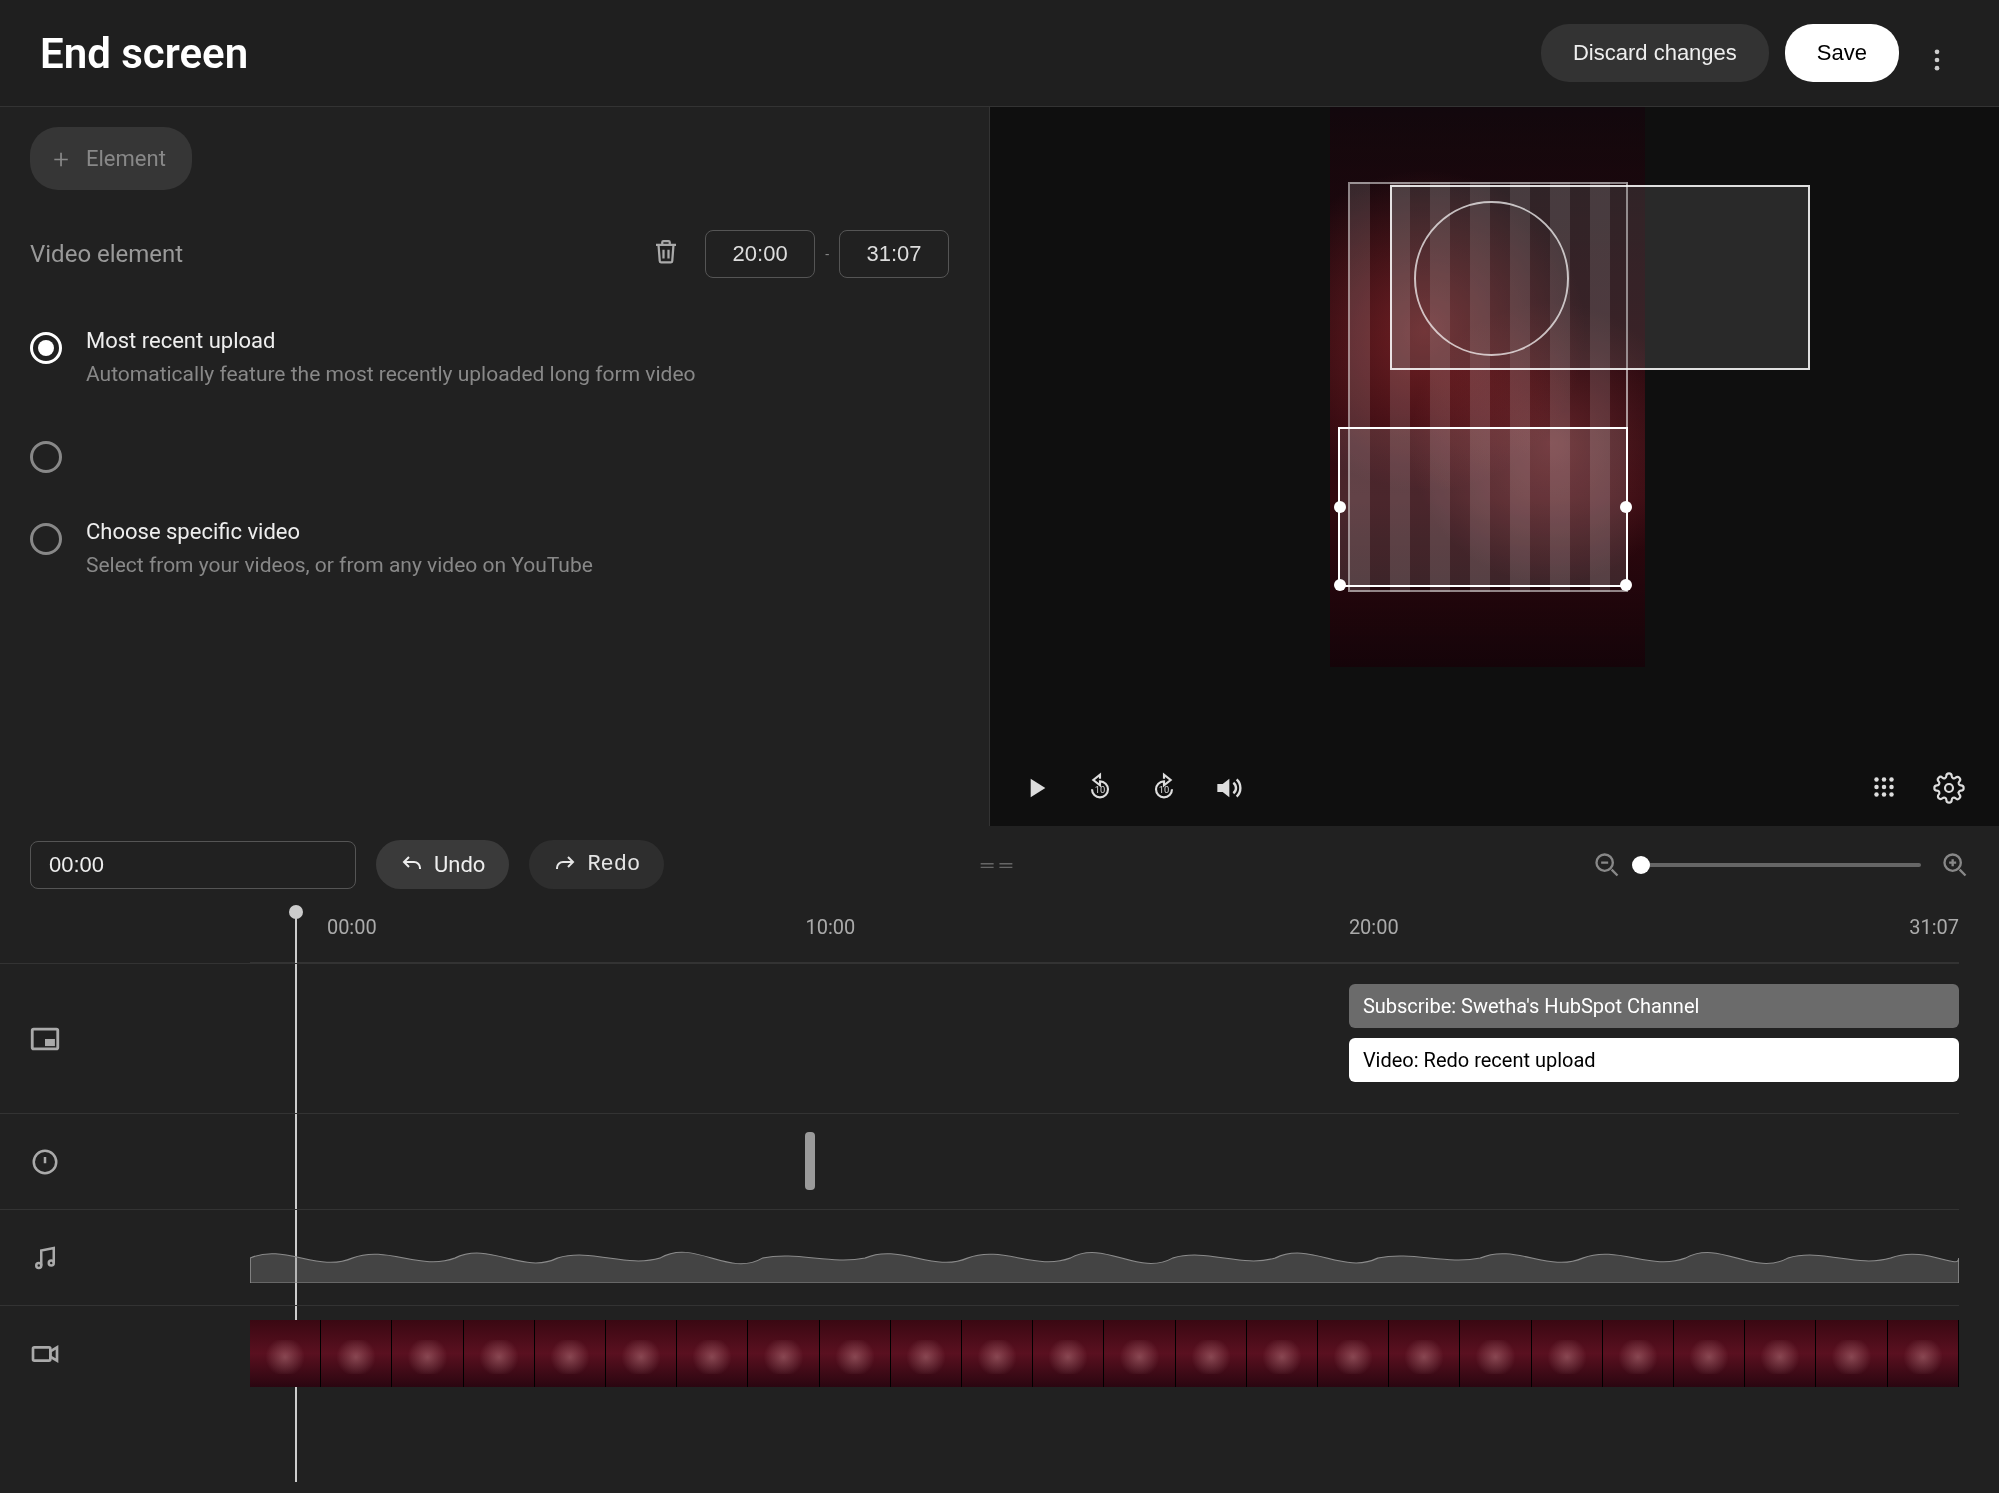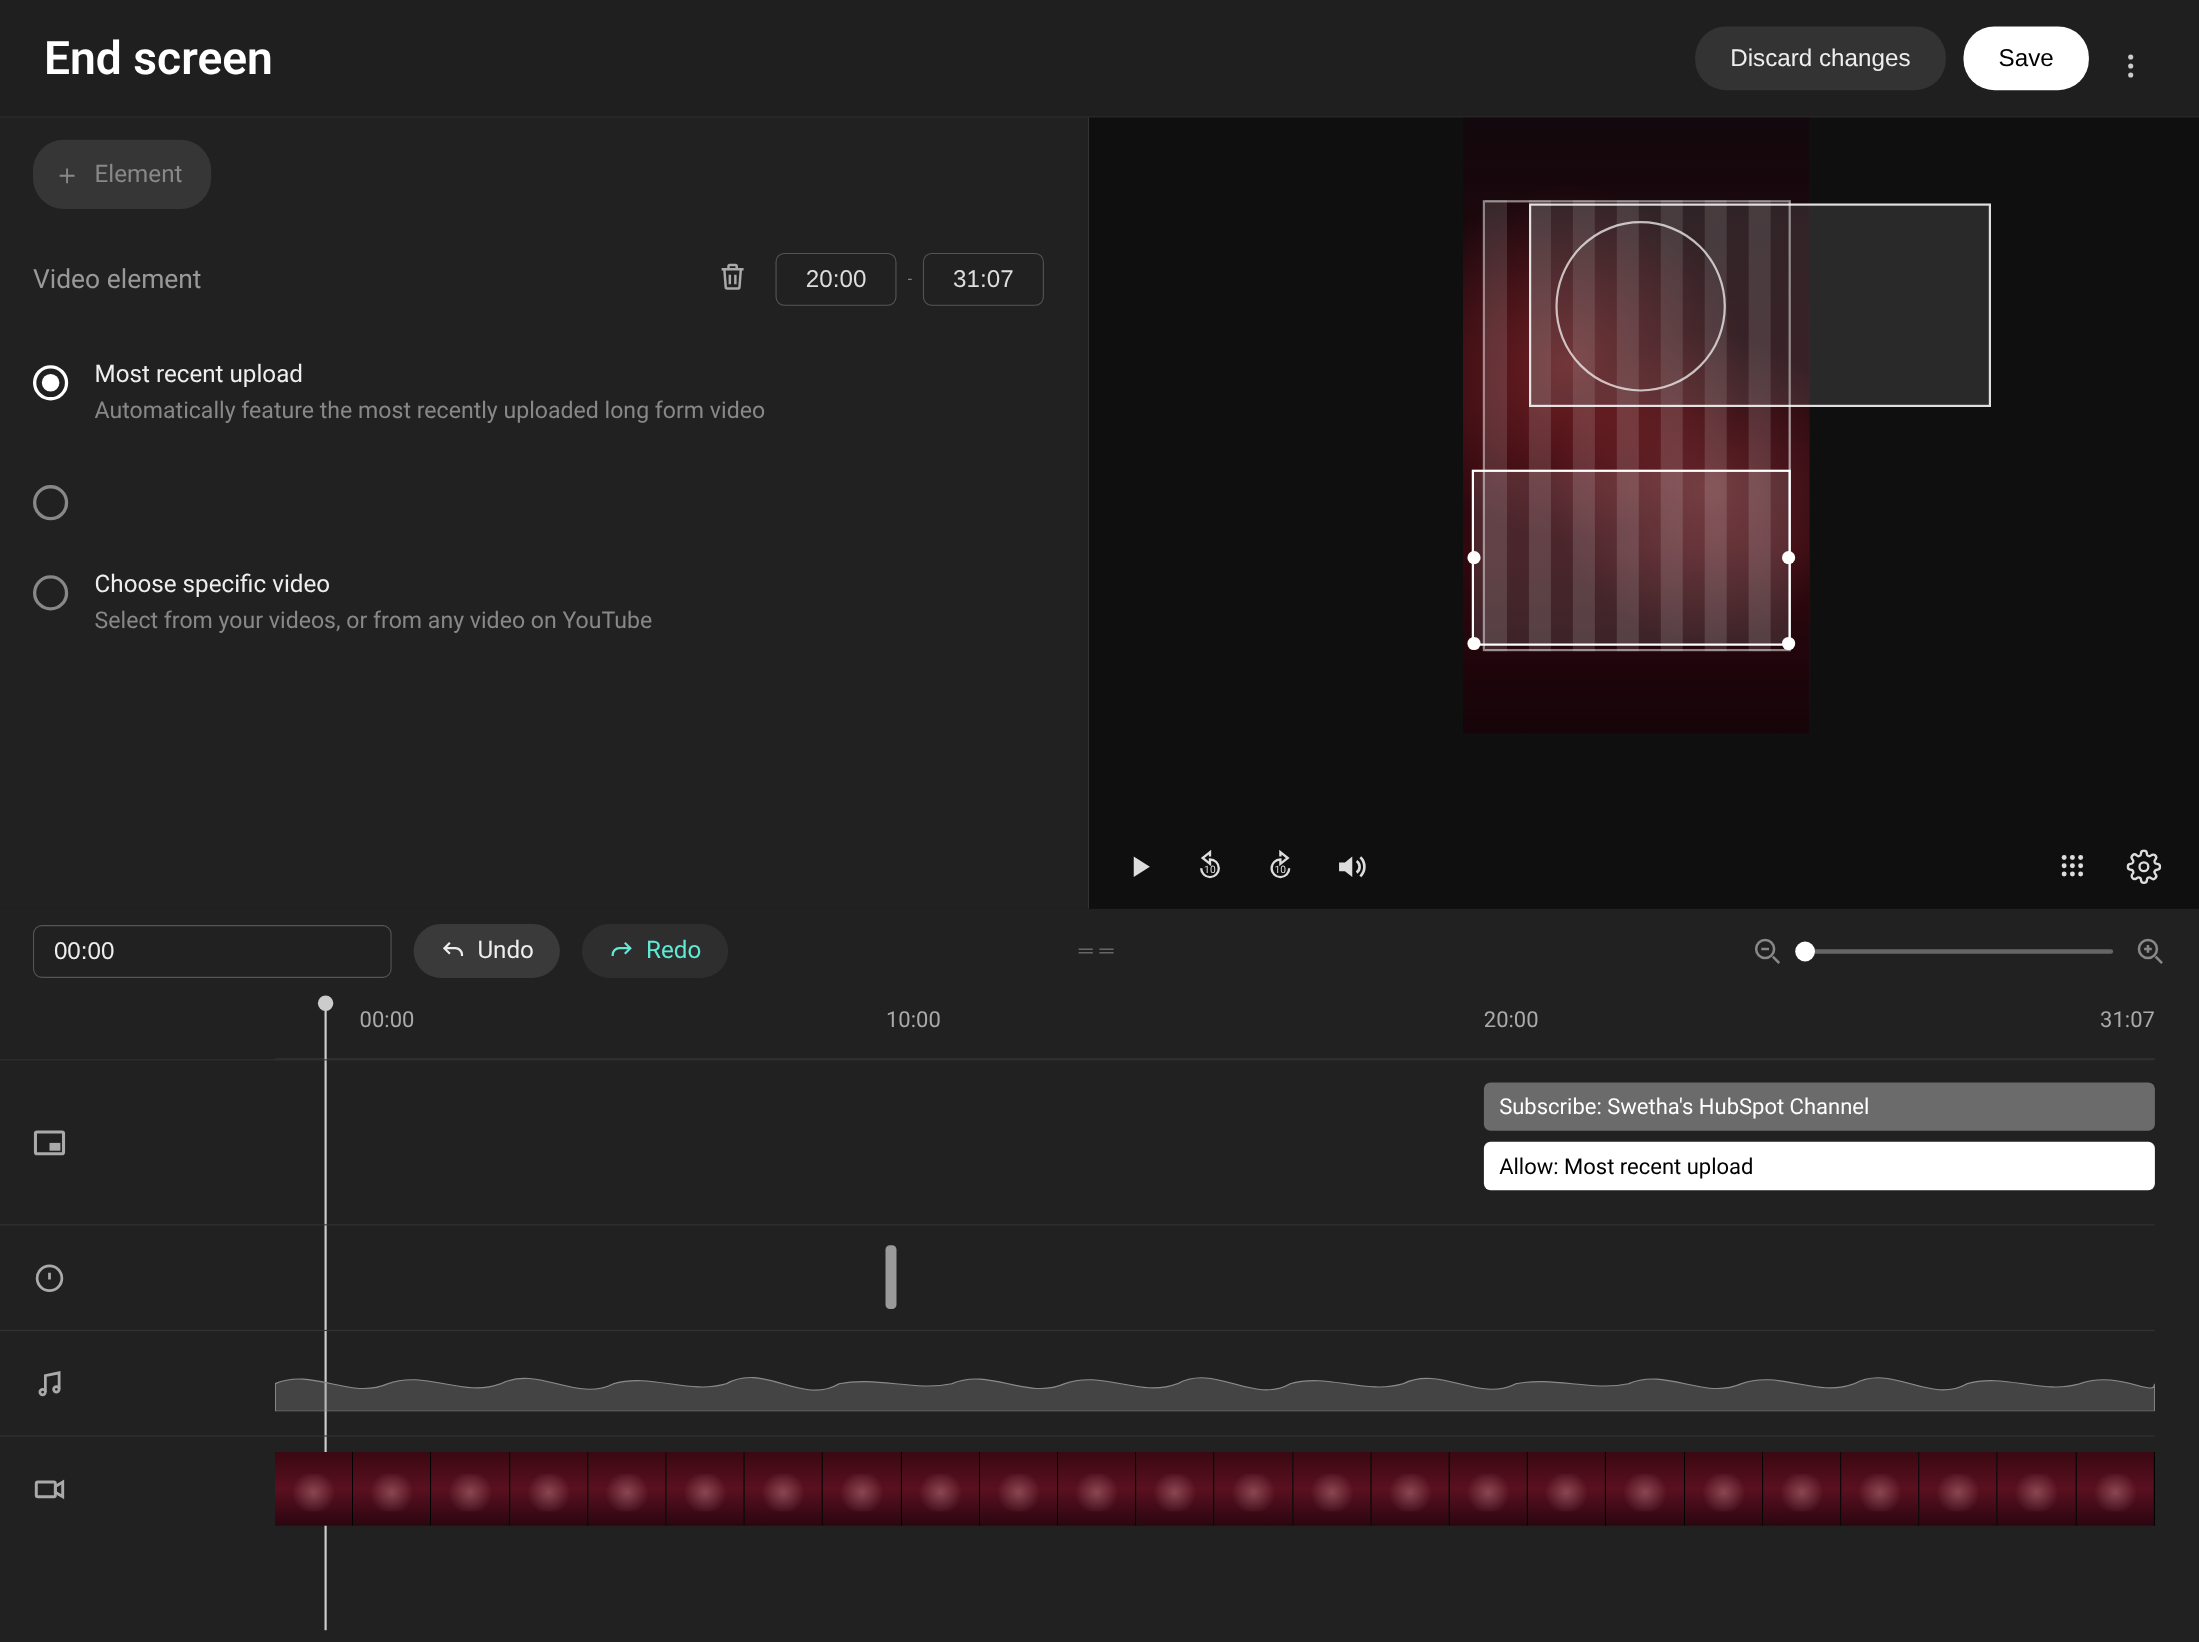--- a/index.html
+++ b/index.html
@@ -127,21 +127,21 @@
   }
   .time-current {
     border: 1px solid #555; border-radius: 8px; padding: 10px 18px;
     color: #eee; font-size: 22px; background: transparent;
   }
   .pill {
     display: inline-flex; align-items: center; gap: 10px;
     border-radius: 26px; padding: 12px 24px; font-size: 22px; cursor: pointer;
   }
   .pill-undo { background: #3a3a3a; color: #eee; }
-  .pill-redo { background: #2e2e2e; color: #5eead4; }
+  .pill-redo { background: #2e2e2e; color: #e5e5e5; font-family: Liberation Mono, monospace; }
   .undo-icon, .redo-icon { width: 24px; height: 24px; }
   .drag-handle { position:absolute; left:50%; transform:translateX(-50%); color:#666; font-size:18px; letter-spacing:6px;}
   .zoom-group { margin-left: auto; display: flex; align-items: center; gap: 20px; }
   .zoom-icon { width: 28px; height: 28px; color: #888; cursor: pointer; }
   .zoom-slider {
     width: 280px; height: 4px; background: #666; position: relative; border-radius:2px;
   }
   .zoom-slider .knob {
     position: absolute; left: 0%; top: 50%; transform: translate(-50%,-50%);
     width: 18px; height: 18px; border-radius: 50%; background: #fff;
@@ -403,21 +403,21 @@
         </div>
 
         <div class="track-body">
           <div class="track-row first">
             <div class="track-gutter"></div>
             <div class="track-content">
               <div class="clip clip-sub">
                 <span>Subscribe: Swetha's HubSpot Channel</span>
               </div>
               <div class="clip clip-vid">
-                <span>Allow: Most recent upload</span>
+                <span>Video: Redo recent upload</span>
               </div>
             </div>
           </div>
           <div class="track-row">
             <div class="track-gutter"></div>
             <div class="track-content">
               <div class="info-marker"></div>
             </div>
           </div>
           <div class="track-row">

